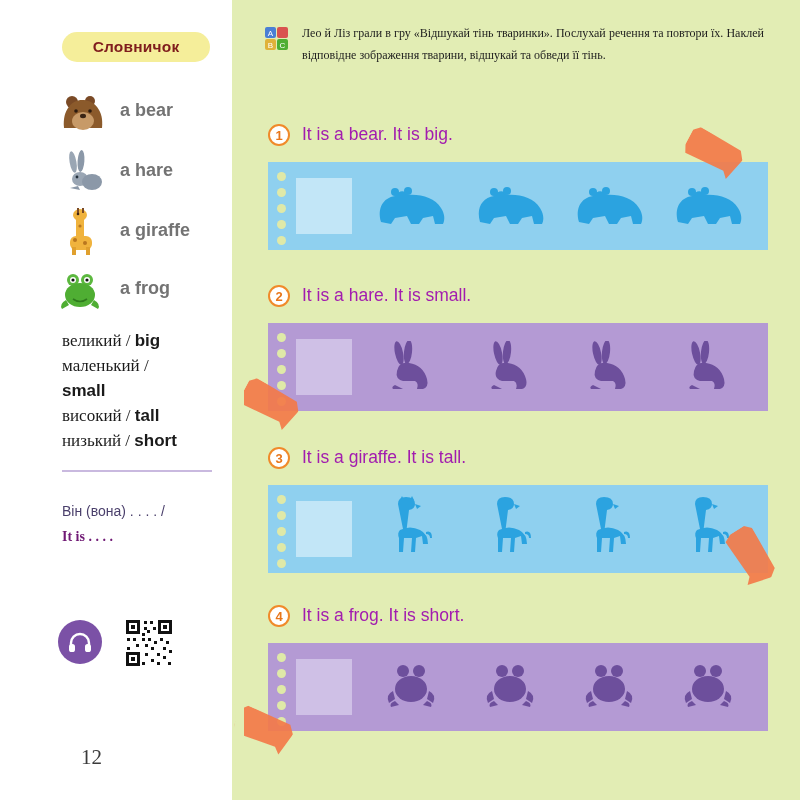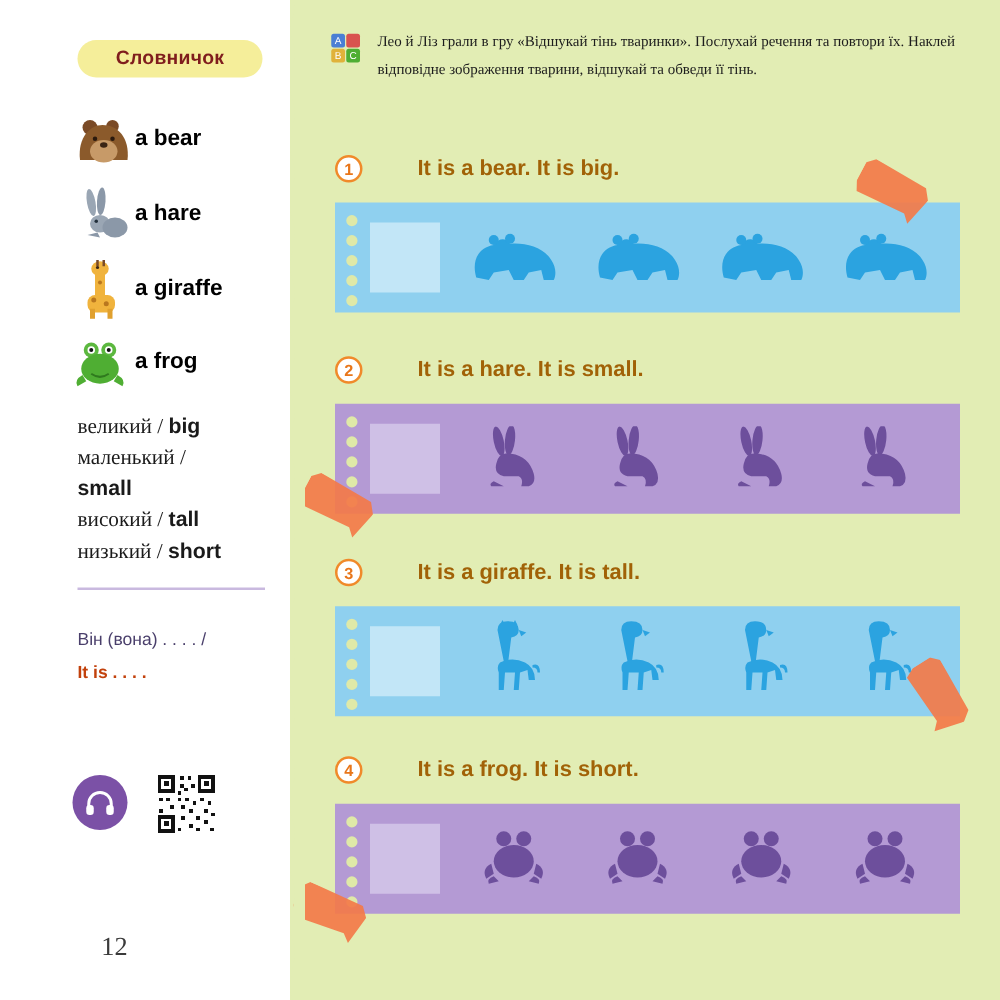--- a/index.html
+++ b/index.html
@@ -28,37 +28,37 @@
   }
   .vocab-row {
     position:absolute; left:56px; width:176px; height:56px;
     display:flex; align-items:center;
   }
   .vocab-icon {
     width:52px; height:52px; position:relative; flex:0 0 52px;
     display:flex; align-items:flex-end; justify-content:center;
   }
   .vocab-word {
-    font-size:18px; font-weight:bold; color:#000000; 
+    font-size:18px; font-weight:bold; color:#737373; margin-left:12px;
   }
   #word-list {
     position:absolute; left:62px; top:328px; width:160px;
     font-size:17px; color:#1a1a1a; line-height:25px;
   }
   #word-list .ua { font-family:"Liberation Serif", serif;text-align:center; }
   #word-list .en { font-weight:bold; }
   #divider {
     position:absolute; left:62px; top:470px; width:150px; height:2px;
     background:#c9b9df;
   }
   #phrase {
     position:absolute; left:62px; top:498px; width:168px;
     font-size:14px; color:#4a3f6b; line-height:26px;
   }
-  #phrase .bold { font-weight:bold; color:#c2410c; }
+  #phrase .bold { font-weight:bold; color:#701a75;font-family:Liberation Serif, serif; }
   #audio-icon {
     position:absolute; left:58px; top:620px; width:44px; height:44px;
     border-radius:50%; background:#7b51a6;
     display:flex; align-items:center; justify-content:center;
   }
   #qr {
     position:absolute; left:124px; top:618px; width:50px; height:50px;
     background:#fff;
   }
   #page-number {
@@ -94,21 +94,21 @@
   .task-head { position:relative; height:30px; }
   .num-circle {
     position:absolute; left:36px; top:0;
     width:22px; height:22px; border-radius:50%;
     border:2px solid #f08a2a; background:#ffffff;
     color:#e8761a; font-size:13px; font-weight:bold;
     display:flex; align-items:center; justify-content:center;
   }
   .task-title {
     position:absolute; left:70px; top:0px;
-    font-size:17.5px; font-weight:bold; color:#a16207;margin-left:32px;
+    font-size:17.5px; font-weight:normal; color:#a21caf;
   }
   .strip {
     position:absolute; left:36px; width:500px; height:88px;
     display:flex; align-items:center;
   }
   .strip.blue { background:#8fd0ef; }
   .strip.purple { background:#b49ad4; }
   .holes {
     width:26px; height:100%; position:relative; flex:0 0 26px;
   }

